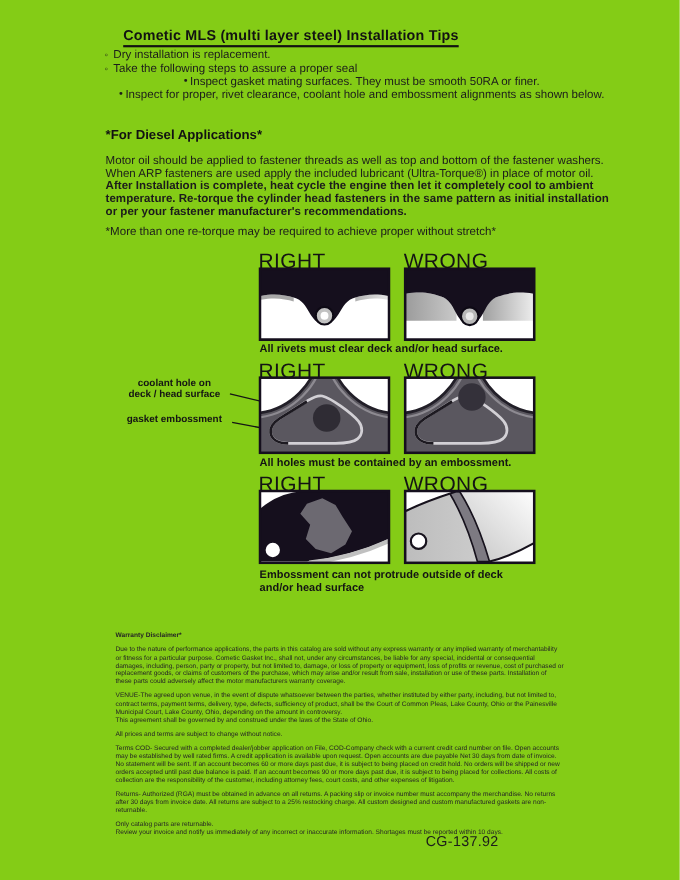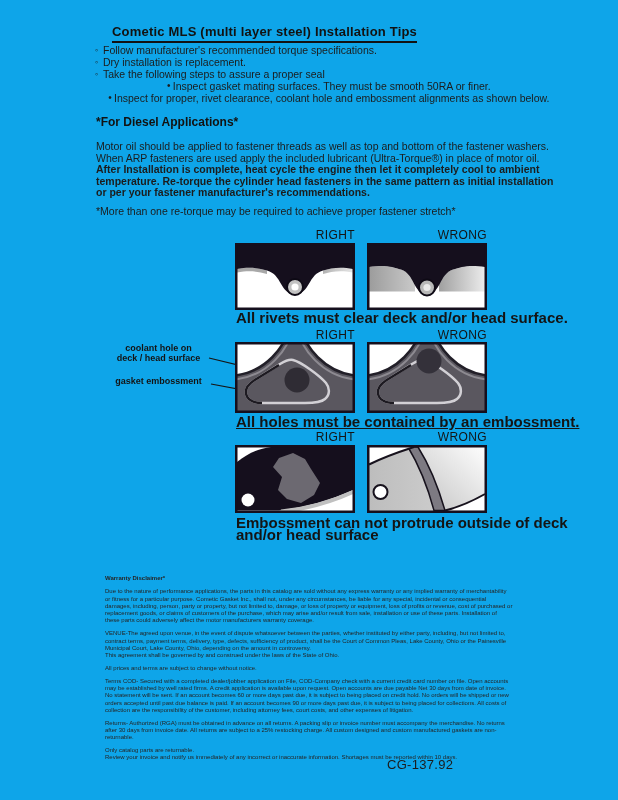--- a/index.html
+++ b/index.html
@@ -1,70 +1,69 @@
 <!DOCTYPE html>
 <html><head>
 <meta charset="utf-8">
 <style>
   html,body{margin:0;padding:0;background:#fff;}
-  .page{position:relative;width:618px;height:800px;background:#0ea5e9;overflow:hidden;
+  .page{position:relative;width:618px;height:800px;background:#84cc16;overflow:hidden;
         font-family:"Liberation Sans",sans-serif;color:#1c1c1c;}
   .abs{position:absolute;}
 
   .title{left:112px;top:24px;font-size:13px;font-weight:bold;color:#121212;
          border-bottom:2px solid #121212;padding-bottom:2px;letter-spacing:.2px;}
 
   .bullets{left:95px;top:44px;font-size:10.5px;line-height:12px;color:#1c1c1c;}
   .b-row{white-space:nowrap;}
   .b-dot{display:inline-block;width:8px;font-size:9px;vertical-align:top;}
   .sub{margin-left:11px;text-align:center;}
   .s-dot{display:inline-block;width:8px;font-size:10px;vertical-align:top;}
 
   .h2{left:96px;top:115px;font-size:12px;font-weight:bold;color:#121212;}
   .para{left:96px;font-size:10.5px;line-height:11.6px;white-space:pre-line;color:#1c1c1c;}
   #para1{top:141px;}
   #para2{top:164px;font-weight:bold;}
   #para3{top:206px;}
 
-  .dlabel{width:120px;text-align:right;font-size:12px;letter-spacing:.4px;color:#141414;}
-  .cap{left:236px;font-weight:bold;font-size:15px;line-height:11.5px;white-space:pre-line;color:#141414;}
+  .dlabel{width:120px;text-align:left;font-size:19px;letter-spacing:.4px;color:#141414;}
+  .cap{left:236px;font-weight:bold;font-size:10px;line-height:11.5px;white-space:pre-line;color:#141414;}
 
   .ann{font-size:9px;line-height:9.5px;text-align:center;white-space:pre-line;color:#141414;width:97px;left:110px;font-weight:bold;}
 
   .legal{left:105px;top:575px;width:408px;font-size:6px;line-height:7.3px;color:#252525;}
   .legal p{margin:0 0 5.5px 0;}
   .legal .lh{font-weight:bold;margin-bottom:6px;}
   .legal p{white-space:pre-line;}
 
   .pagenum{left:387px;top:757px;font-size:13px;letter-spacing:.3px;color:#1c1c1c;}
 
   svg{display:block;}
 </style>
 </head>
 <body>
 
 <div class="page">
 
   <div class="abs title">Cometic MLS (multi layer steel) Installation Tips</div>
 
   <div class="abs bullets">
-    <div class="b-row"><span class="b-dot">◦</span><span>Follow manufacturer's recommended torque specifications.</span></div>
     <div class="b-row"><span class="b-dot">◦</span><span>Dry installation is replacement.</span></div>
     <div class="b-row"><span class="b-dot">◦</span><span>Take the following steps to assure a proper seal</span></div>
     <div class="b-row sub"><span class="s-dot">•</span><span>Inspect gasket mating surfaces.  They must be smooth 50RA or finer.</span></div>
     <div class="b-row sub"><span class="s-dot">•</span><span>Inspect for proper, rivet clearance, coolant hole and embossment alignments as shown below.</span></div>
   </div>
 
   <div class="abs h2">*For Diesel Applications*</div>
   <div class="abs para" id="para1">Motor oil should be applied to fastener threads as well as top and bottom of the fastener washers.
 When ARP fasteners are used apply the included lubricant (Ultra-Torque®) in place of motor oil.</div>
   <div class="abs para" id="para2">After Installation is complete, heat cycle the engine then let it completely cool to ambient
 temperature. Re-torque the cylinder head fasteners in the same pattern as initial installation
 or per your fastener manufacturer's recommendations.</div>
-  <div class="abs para" id="para3">*More than one re-torque may be required to achieve proper fastener stretch*</div>
+  <div class="abs para" id="para3">*More than one re-torque may be required to achieve proper without stretch*</div>
 
   <div class="abs dlabel" style="left:235px;top:228px;">RIGHT</div>
   <div class="abs dlabel" style="left:367px;top:228px;">WRONG</div>
 
   <svg class="abs" style="left:235px;top:243px;" width="120" height="67" viewBox="0 0 120 67">
     <defs>
       <linearGradient id="d1g" x1="0" y1="0" x2="1" y2="0">
         <stop offset="0" stop-color="#b2b2b2"></stop>
           <stop offset="1" stop-color="#e6e6e6"></stop>
       </linearGradient>
@@ -143,21 +142,21 @@
       <circle cx="128" cy="-30" r="68" fill="none" stroke="#8d8a91" stroke-width="2"></circle>
       <circle cx="-8" cy="-30" r="64" fill="#ffffff" stroke="#221f28" stroke-width="2.5"></circle>
       <circle cx="128" cy="-30" r="64" fill="#ffffff" stroke="#221f28" stroke-width="2.5"></circle>
       <path d="M58,18 C66,20 84,33 91,41 C95,46 95,53 90,57 C86,60.5 79,61 70,61 L27,61 C18,61 12,57.5 11,51.5 C10.2,46.5 13,42.5 19,38.5 L45,22 C50,19 54,17 58,18 Z" fill="none" stroke="#d2d0d5" stroke-width="2.5"></path>
       <path d="M44,23 L19,38.5 C13,42.5 10.2,46.5 11,51.5 C12,57.5 18,61 27,61" fill="none" stroke="#1d1a21" stroke-width="2.5"></path>
       <circle cx="62" cy="19" r="12.5" fill="#34313a"></circle>
     </g>
     <rect x="1.25" y="1.25" width="117.5" height="68.5" fill="none" stroke="#150f1d" stroke-width="2.5"></rect>
   </svg>
 
-  <div class="abs cap" style="top:416px;text-decoration:underline;">All holes must be contained by an embossment.</div>
+  <div class="abs cap" style="top:416px;">All holes must be contained by an embossment.</div>
 
   <div class="abs dlabel" style="left:235px;top:430px;">RIGHT</div>
   <div class="abs dlabel" style="left:367px;top:430px;">WRONG</div>
 
   <svg class="abs" style="left:235px;top:445px;" width="120" height="68" viewBox="0 0 120 68">
     <rect x="1.25" y="1.25" width="117.5" height="65.5" fill="#ffffff"></rect>
     <path d="M2,17 C13,8 24,3.5 36,2 L118,2 L118,45 C96,55.5 70,62.5 44,65.5 L2,65.5 Z" fill="#150f1d"></path>
     <path d="M118,47 C96,57 71,64 46,66.5" fill="none" stroke="#c0c0c0" stroke-width="4"></path>
     <polygon points="44,13 58,8 70,14 76,24 85,38 79,50 66,58 52,54 43,45 47,32 38,22" fill="#6c6971"></polygon>
     <circle cx="13" cy="55" r="6.5" fill="#ffffff"></circle>

